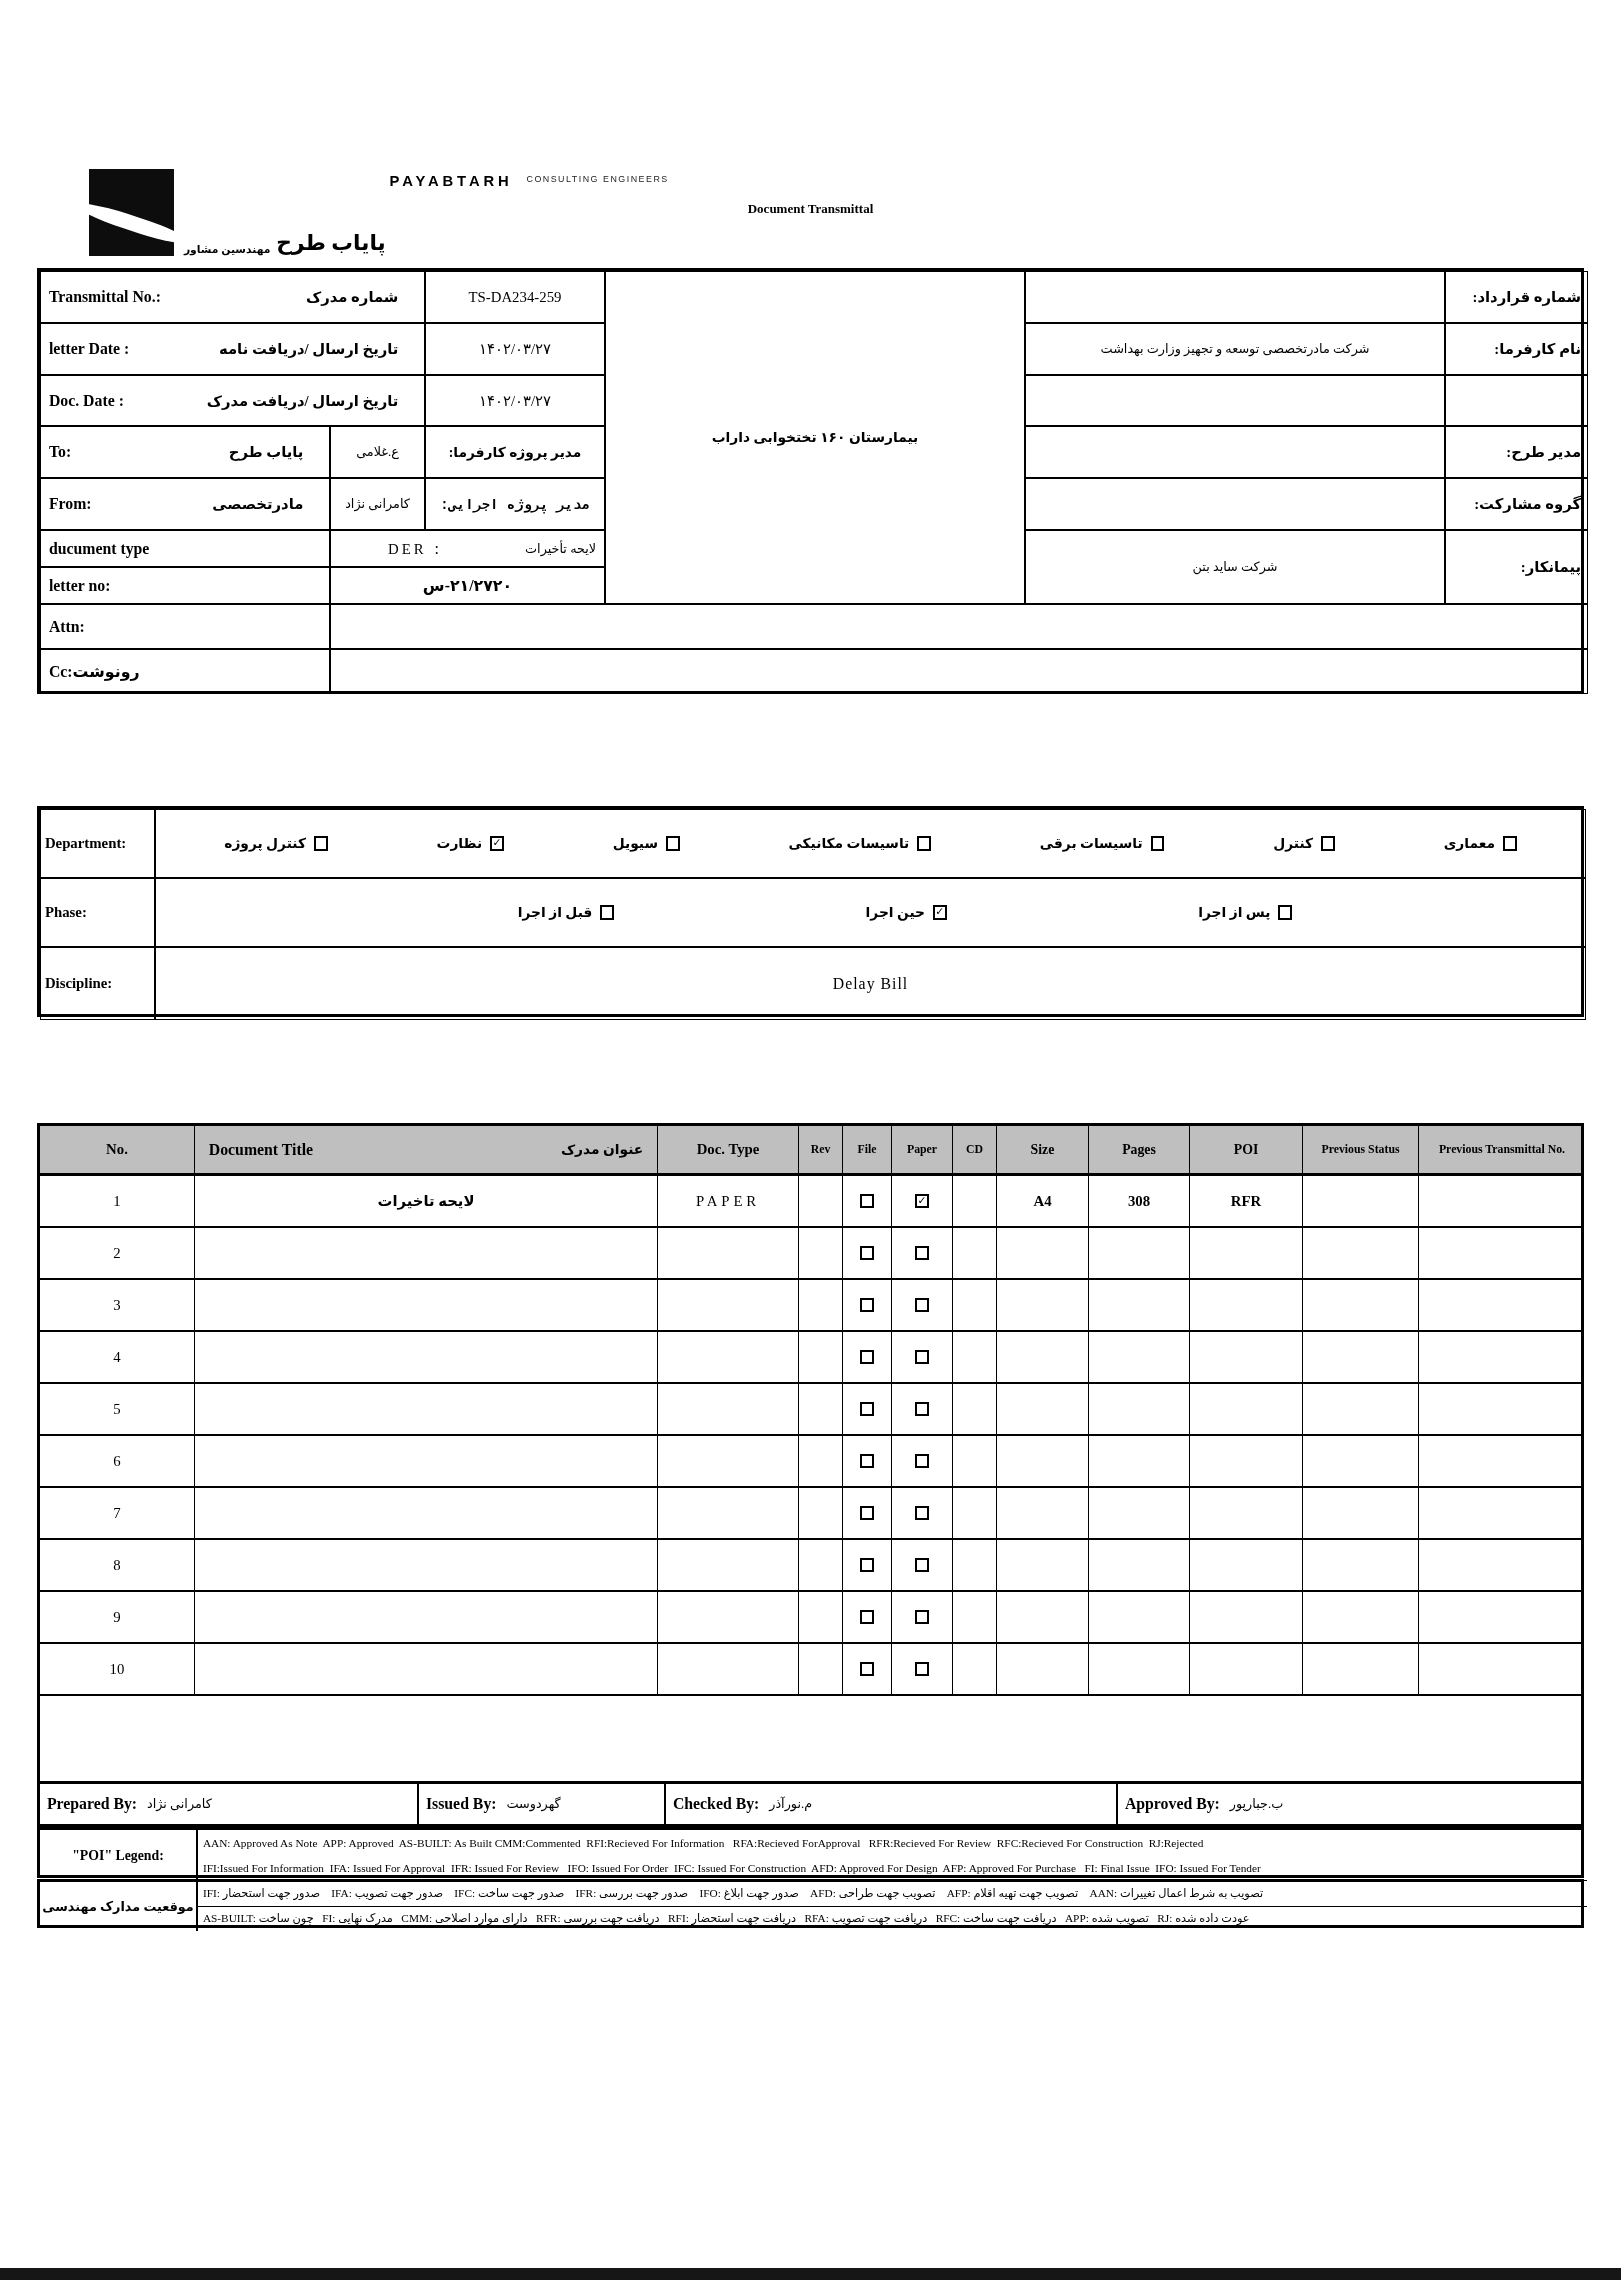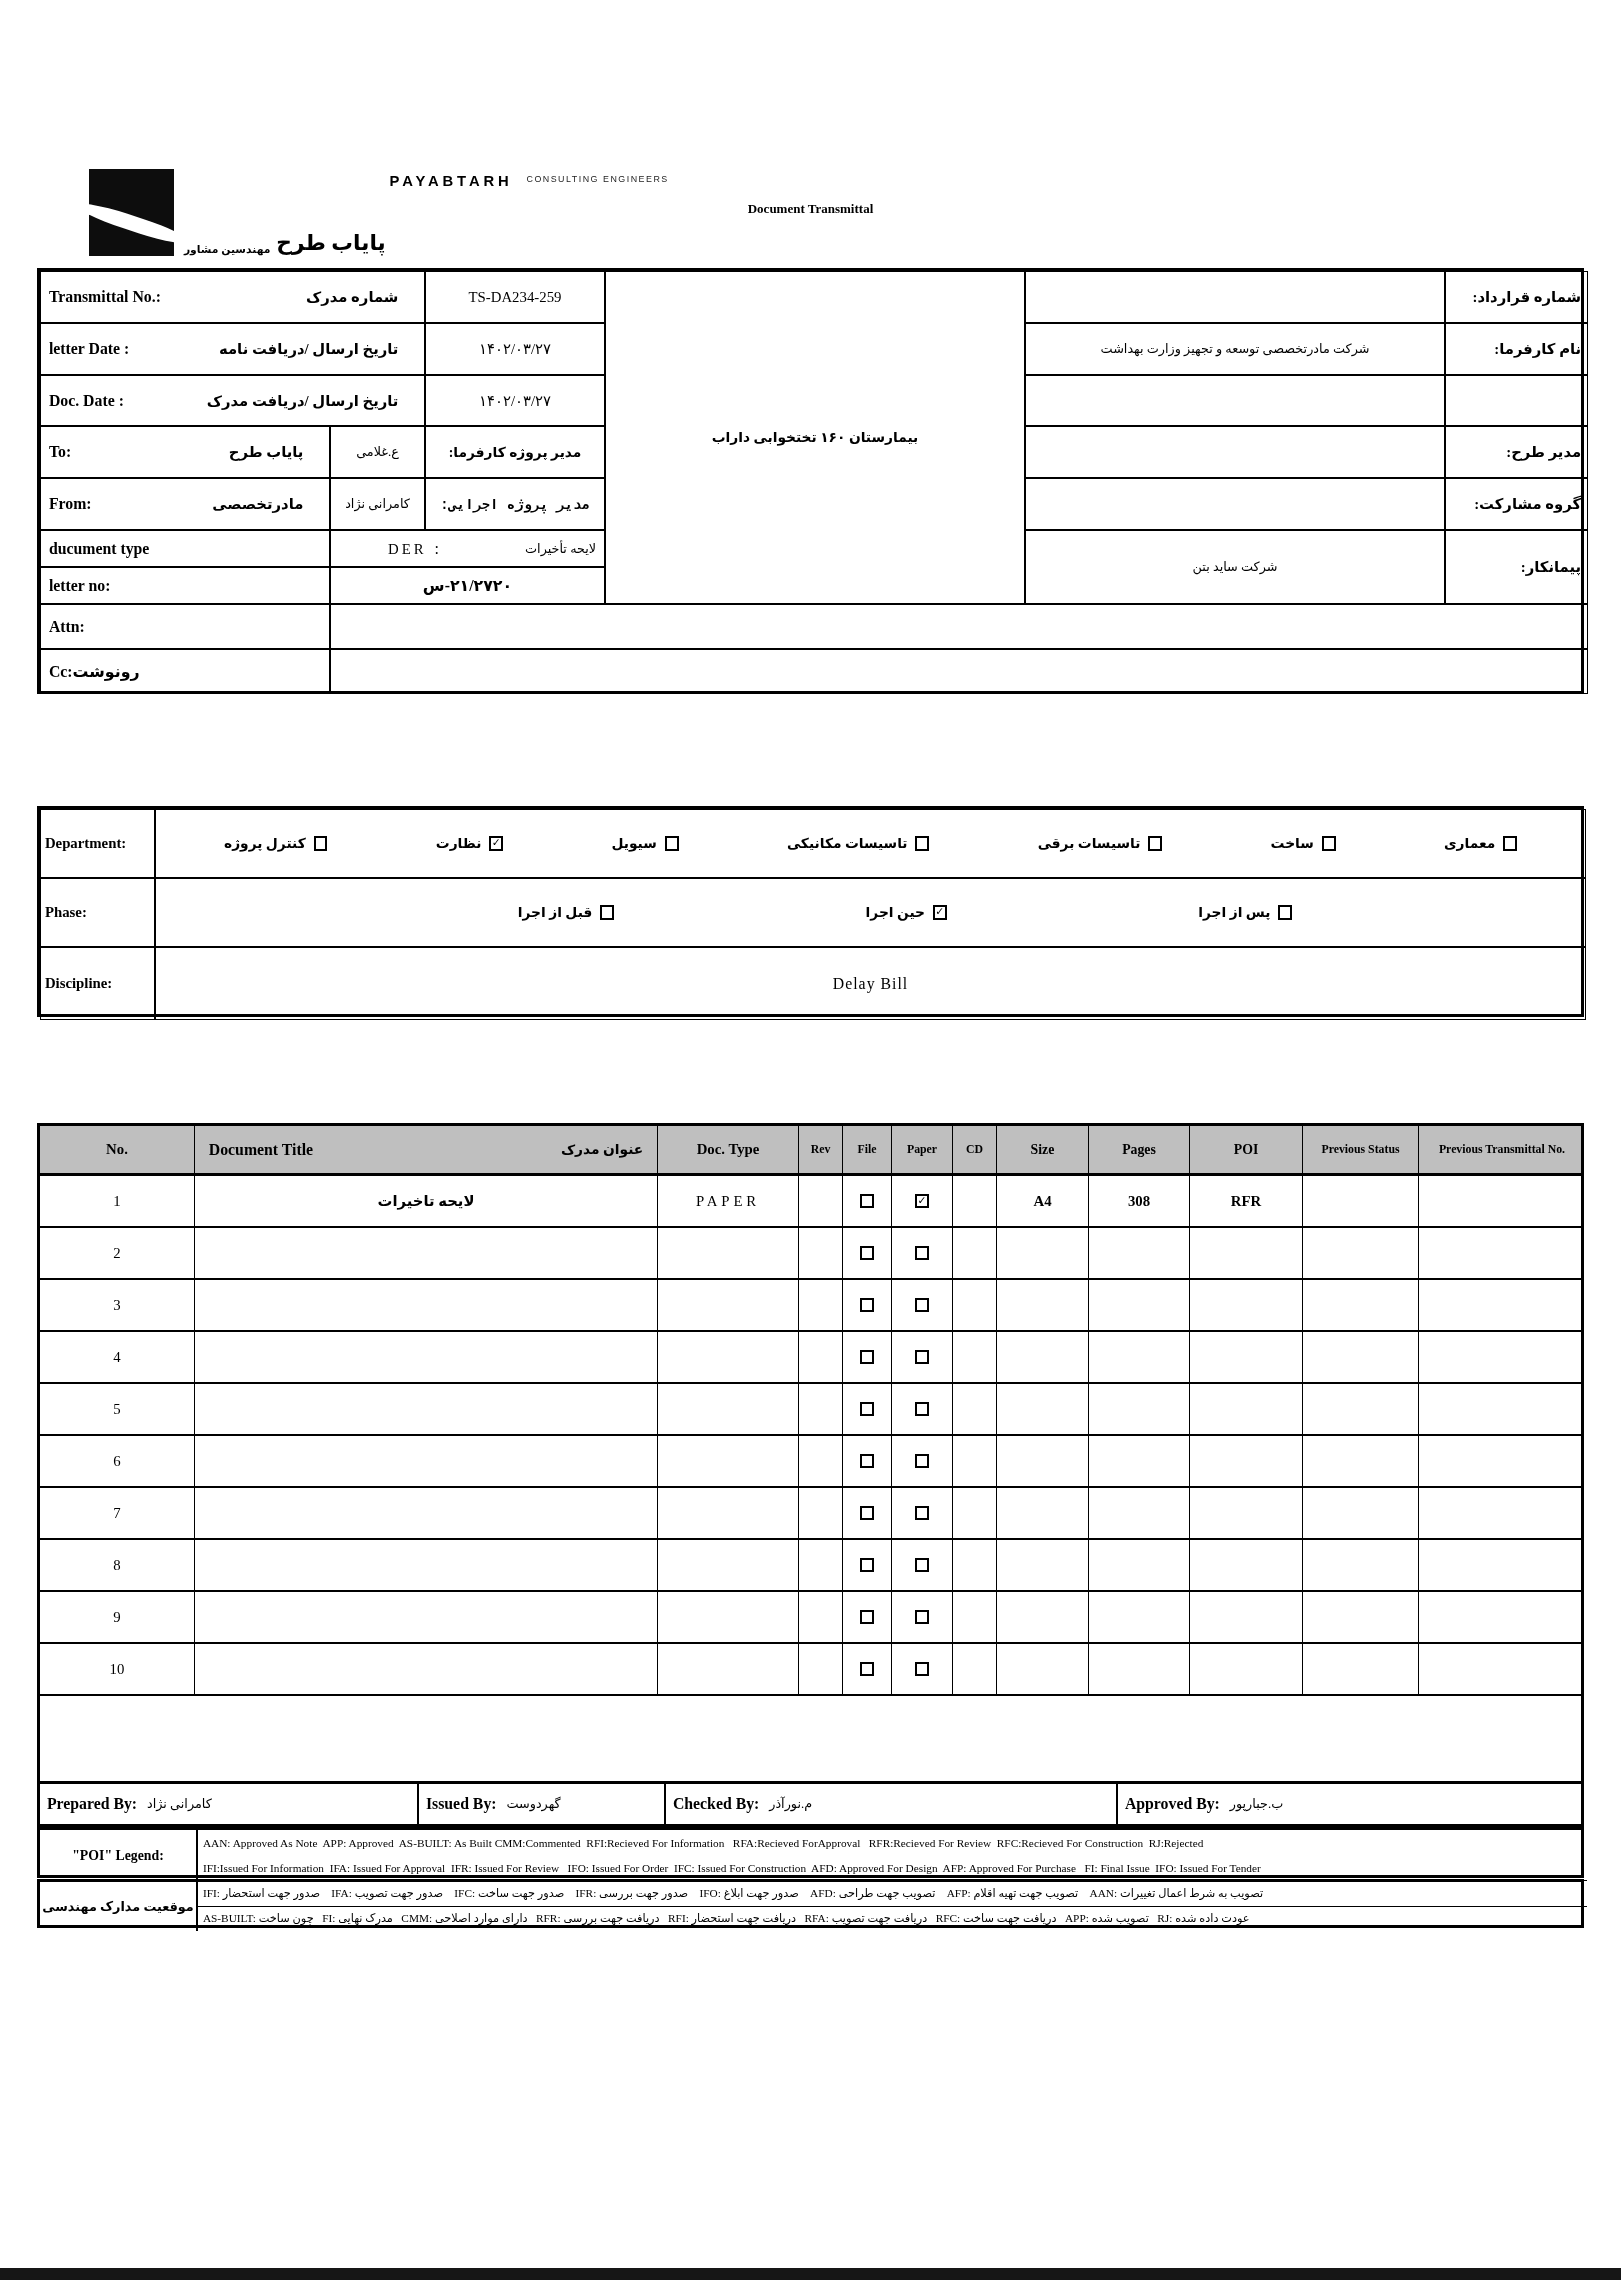--- a/index.html
+++ b/index.html
@@ -216,21 +216,21 @@
         <span class="sec-lbl">Department:</span>
       </div>
     <div class="chk-row">
 
         <div class="citem">
           <span class="clabel">معماری</span>
           <span class="cb"></span>
         </div>
 
         <div class="citem">
-          <span class="clabel">ساخت</span>
+          <span class="clabel">کنترل</span>
           <span class="cb"></span>
         </div>
 
         <div class="citem">
           <span class="clabel">تاسیسات برقی</span>
           <span class="cb"></span>
         </div>
 
         <div class="citem">
           <span class="clabel">تاسیسات مکانیکی</span>

